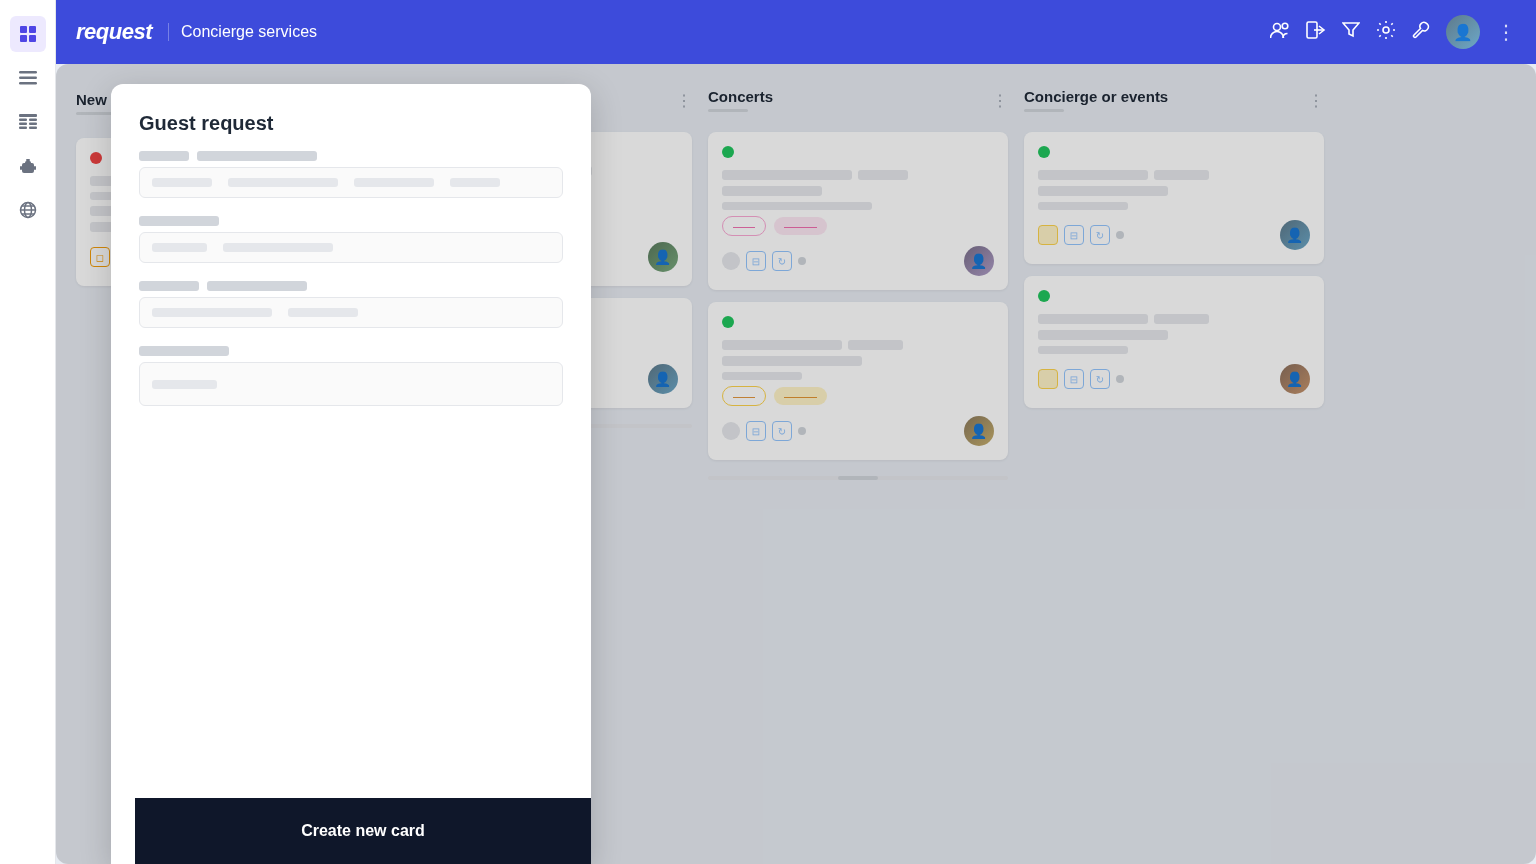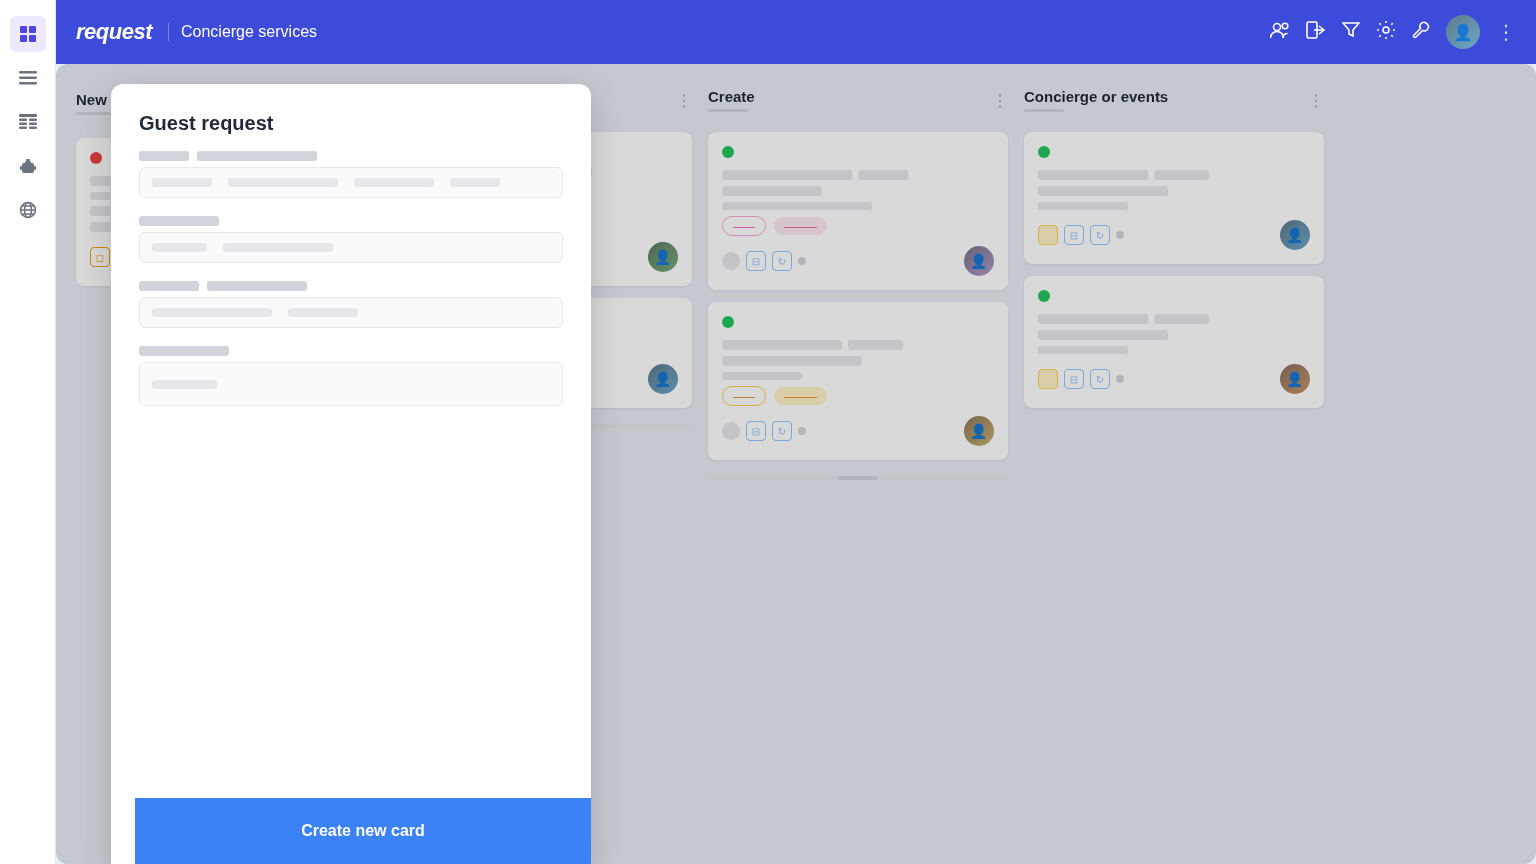--- a/index.html
+++ b/index.html
@@ -346,21 +346,21 @@
       display: flex;
       align-items: center;
       gap: 8px;
     }
     .form-input-skel {
       background: #e5e7eb;
       border-radius: 3px;
       height: 9px;
     }
     .modal-footer {
-      background: #3b82f6;
+      background: #0f172a;
       padding: 20px 28px;
       flex-shrink: 0;
       margin-left: 24px;
     }
     .create-btn {
       width: 100%;
       background: transparent;
       border: none;
       color: #fff;
       font-size: 16px;
@@ -577,21 +577,21 @@
         </div>
       </div>
       <div class="col-scroll-bar">
         <div class="col-scroll-thumb"></div>
       </div>
     </div>
 
     <div class="column">
       <div class="column-header">
         <div>
-          <div class="column-title">Create</div>
+          <div class="column-title">Concerts</div>
           <div class="column-title-bar"></div>
         </div>
         <div class="col-menu" style="margin-left:auto">⋮</div>
       </div>
 
       <div class="card">
         <div class="card-dot green"></div>
         <div class="skeleton-row">
           <div class="skeleton" style="width:130px"></div>
           <div class="skeleton" style="width:50px"></div>

